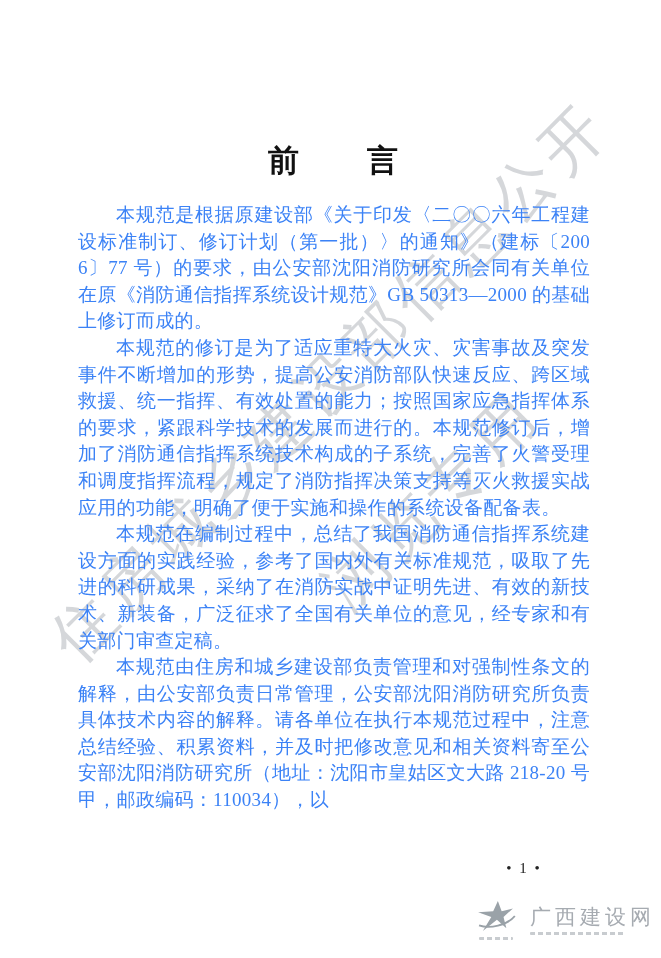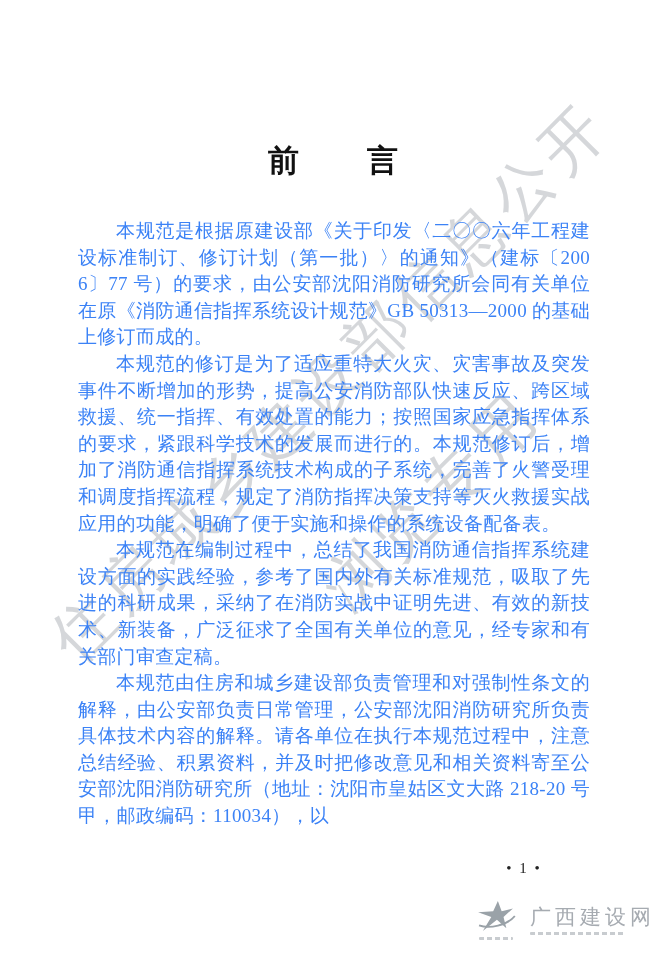--- a/index.html
+++ b/index.html
@@ -15,21 +15,21 @@
     font-size:62px; letter-spacing:7px; font-weight:400;
     color:rgba(150,156,162,0.40);
     transform:translate(-50%,-50%) rotate(-45deg);
     pointer-events:none; user-select:none;
   }
   .wm1 { left:330px; top:382px; }
   .wm2 { left:432px; top:500px; }
   
   .content { position:absolute; left:78px; top:140px; width:512px; z-index:2; }
   .title {
-    margin:0 0 36px 0; text-align:center;
+    margin:0 0 20px 0; text-align:center;
     font-family:"Liberation Sans","DejaVu Sans",sans-serif;
     font-size:31px; font-weight:700; color:#111; letter-spacing:2px;
   }
   .body p {
     margin:0; text-indent:2em; text-align:justify;
     font-size:19px; line-height:26.6px; color:#3b82f6;
     letter-spacing:0.3px; word-break:break-all;
   }
   
   .pageno {

